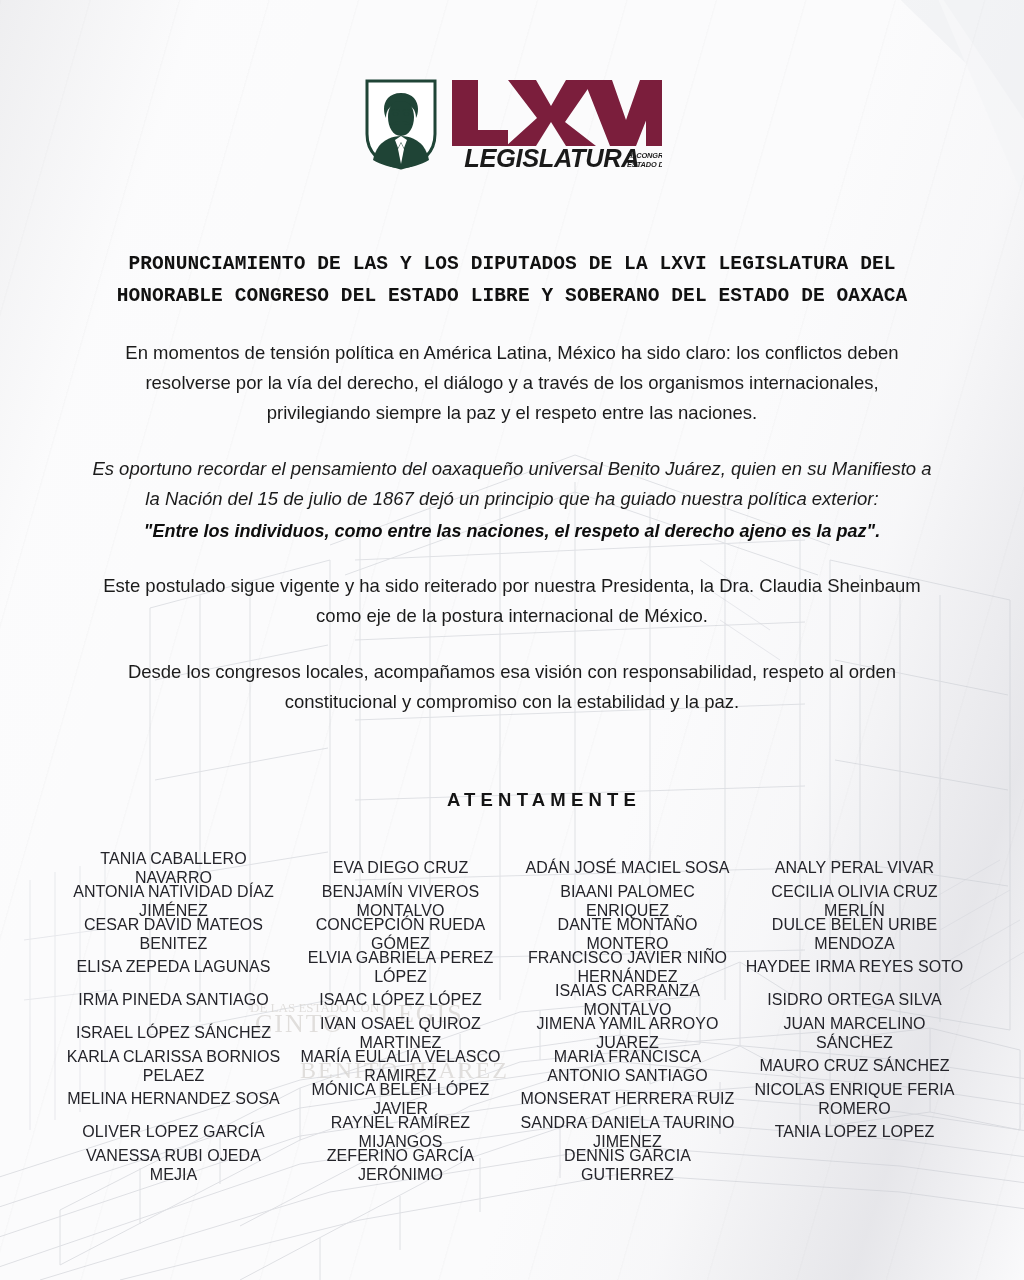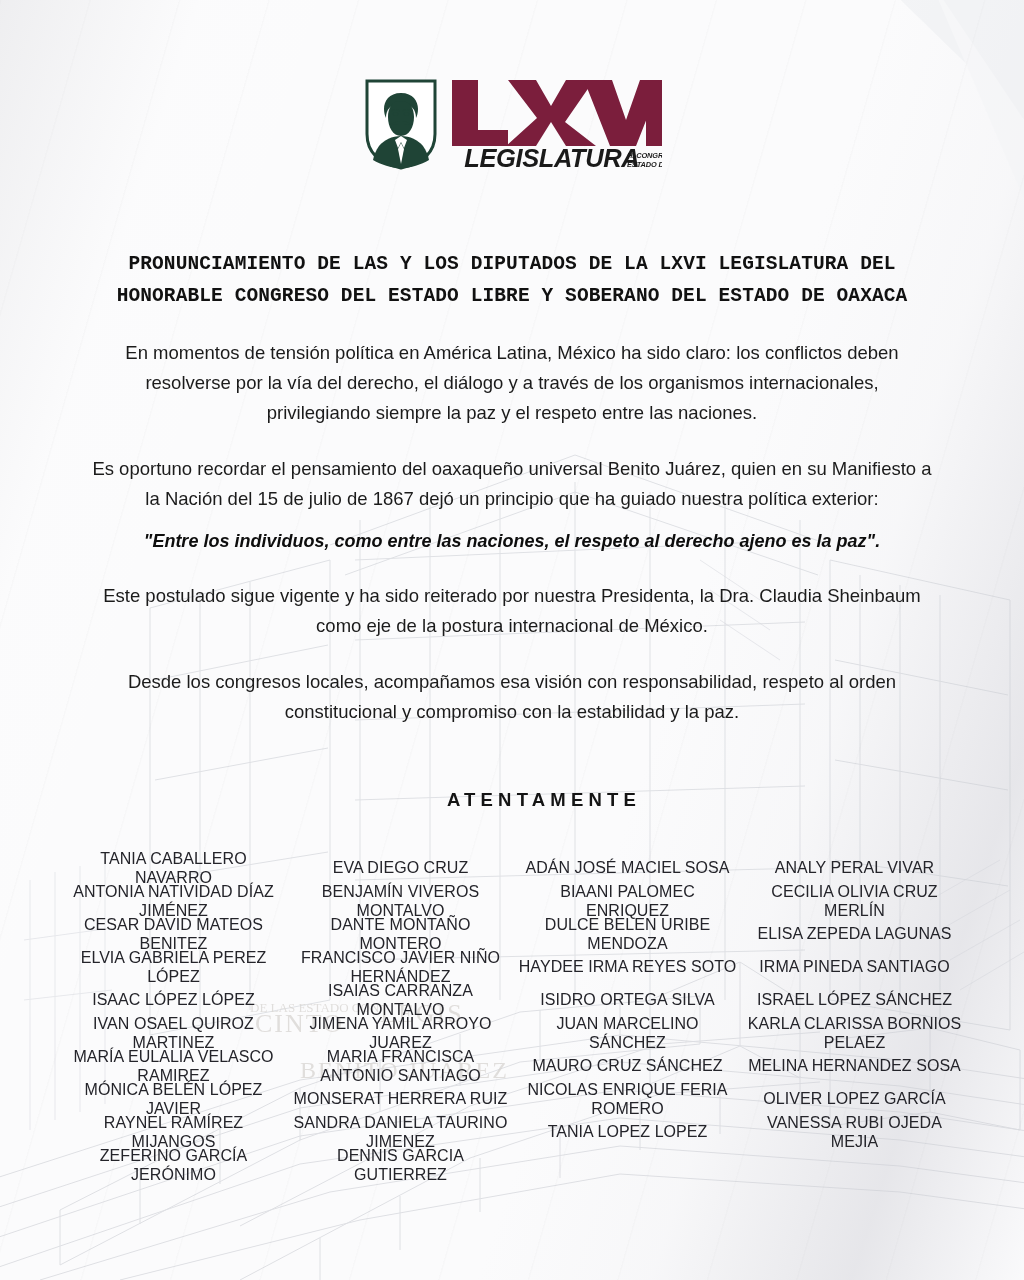--- a/index.html
+++ b/index.html
@@ -94,21 +94,21 @@
     left: 92px;
     width: 840px;
     text-align: center;
   }
   .para {
     font-size: 18.5px;
     line-height: 1.62;
     color: #1b1b1b;
     margin: 0 0 26px 0;
   }
-  .para.tight { margin-bottom: 14px; }
+  .para.tight { margin-bottom: 4px; font-style: italic; }
   .quote {
     font-size: 18px;
     font-weight: bold;
     font-style: italic;
     line-height: 1.5;
     color: #0d0d0d;
     margin: 0 0 26px 0;
   }
 
   
@@ -286,20 +286,21 @@
   <div class="signers" id="signers">
       <div class="signer">TANIA CABALLERO NAVARRO</div>
       <div class="signer">EVA DIEGO CRUZ</div>
       <div class="signer">ADÁN JOSÉ MACIEL SOSA</div>
       <div class="signer">ANALY PERAL VIVAR</div>
       <div class="signer">ANTONIA NATIVIDAD DÍAZ JIMÉNEZ</div>
       <div class="signer">BENJAMÍN VIVEROS MONTALVO</div>
       <div class="signer">BIAANI PALOMEC ENRIQUEZ</div>
       <div class="signer">CECILIA OLIVIA CRUZ MERLÍN</div>
       <div class="signer">CESAR DAVID MATEOS BENITEZ</div>
+      <div class="signer">CONCEPCIÓN RUEDA GÓMEZ</div>
       <div class="signer">DANTE MONTAÑO MONTERO</div>
       <div class="signer">DULCE BELEN URIBE MENDOZA</div>
       <div class="signer">ELISA ZEPEDA LAGUNAS</div>
       <div class="signer">ELVIA GABRIELA PEREZ LÓPEZ</div>
       <div class="signer">FRANCISCO JAVIER NIÑO HERNÁNDEZ</div>
       <div class="signer">HAYDEE IRMA REYES SOTO</div>
       <div class="signer">IRMA PINEDA SANTIAGO</div>
       <div class="signer">ISAAC LÓPEZ LÓPEZ</div>
       <div class="signer">ISAIAS CARRANZA MONTALVO</div>
       <div class="signer">ISIDRO ORTEGA SILVA</div>

